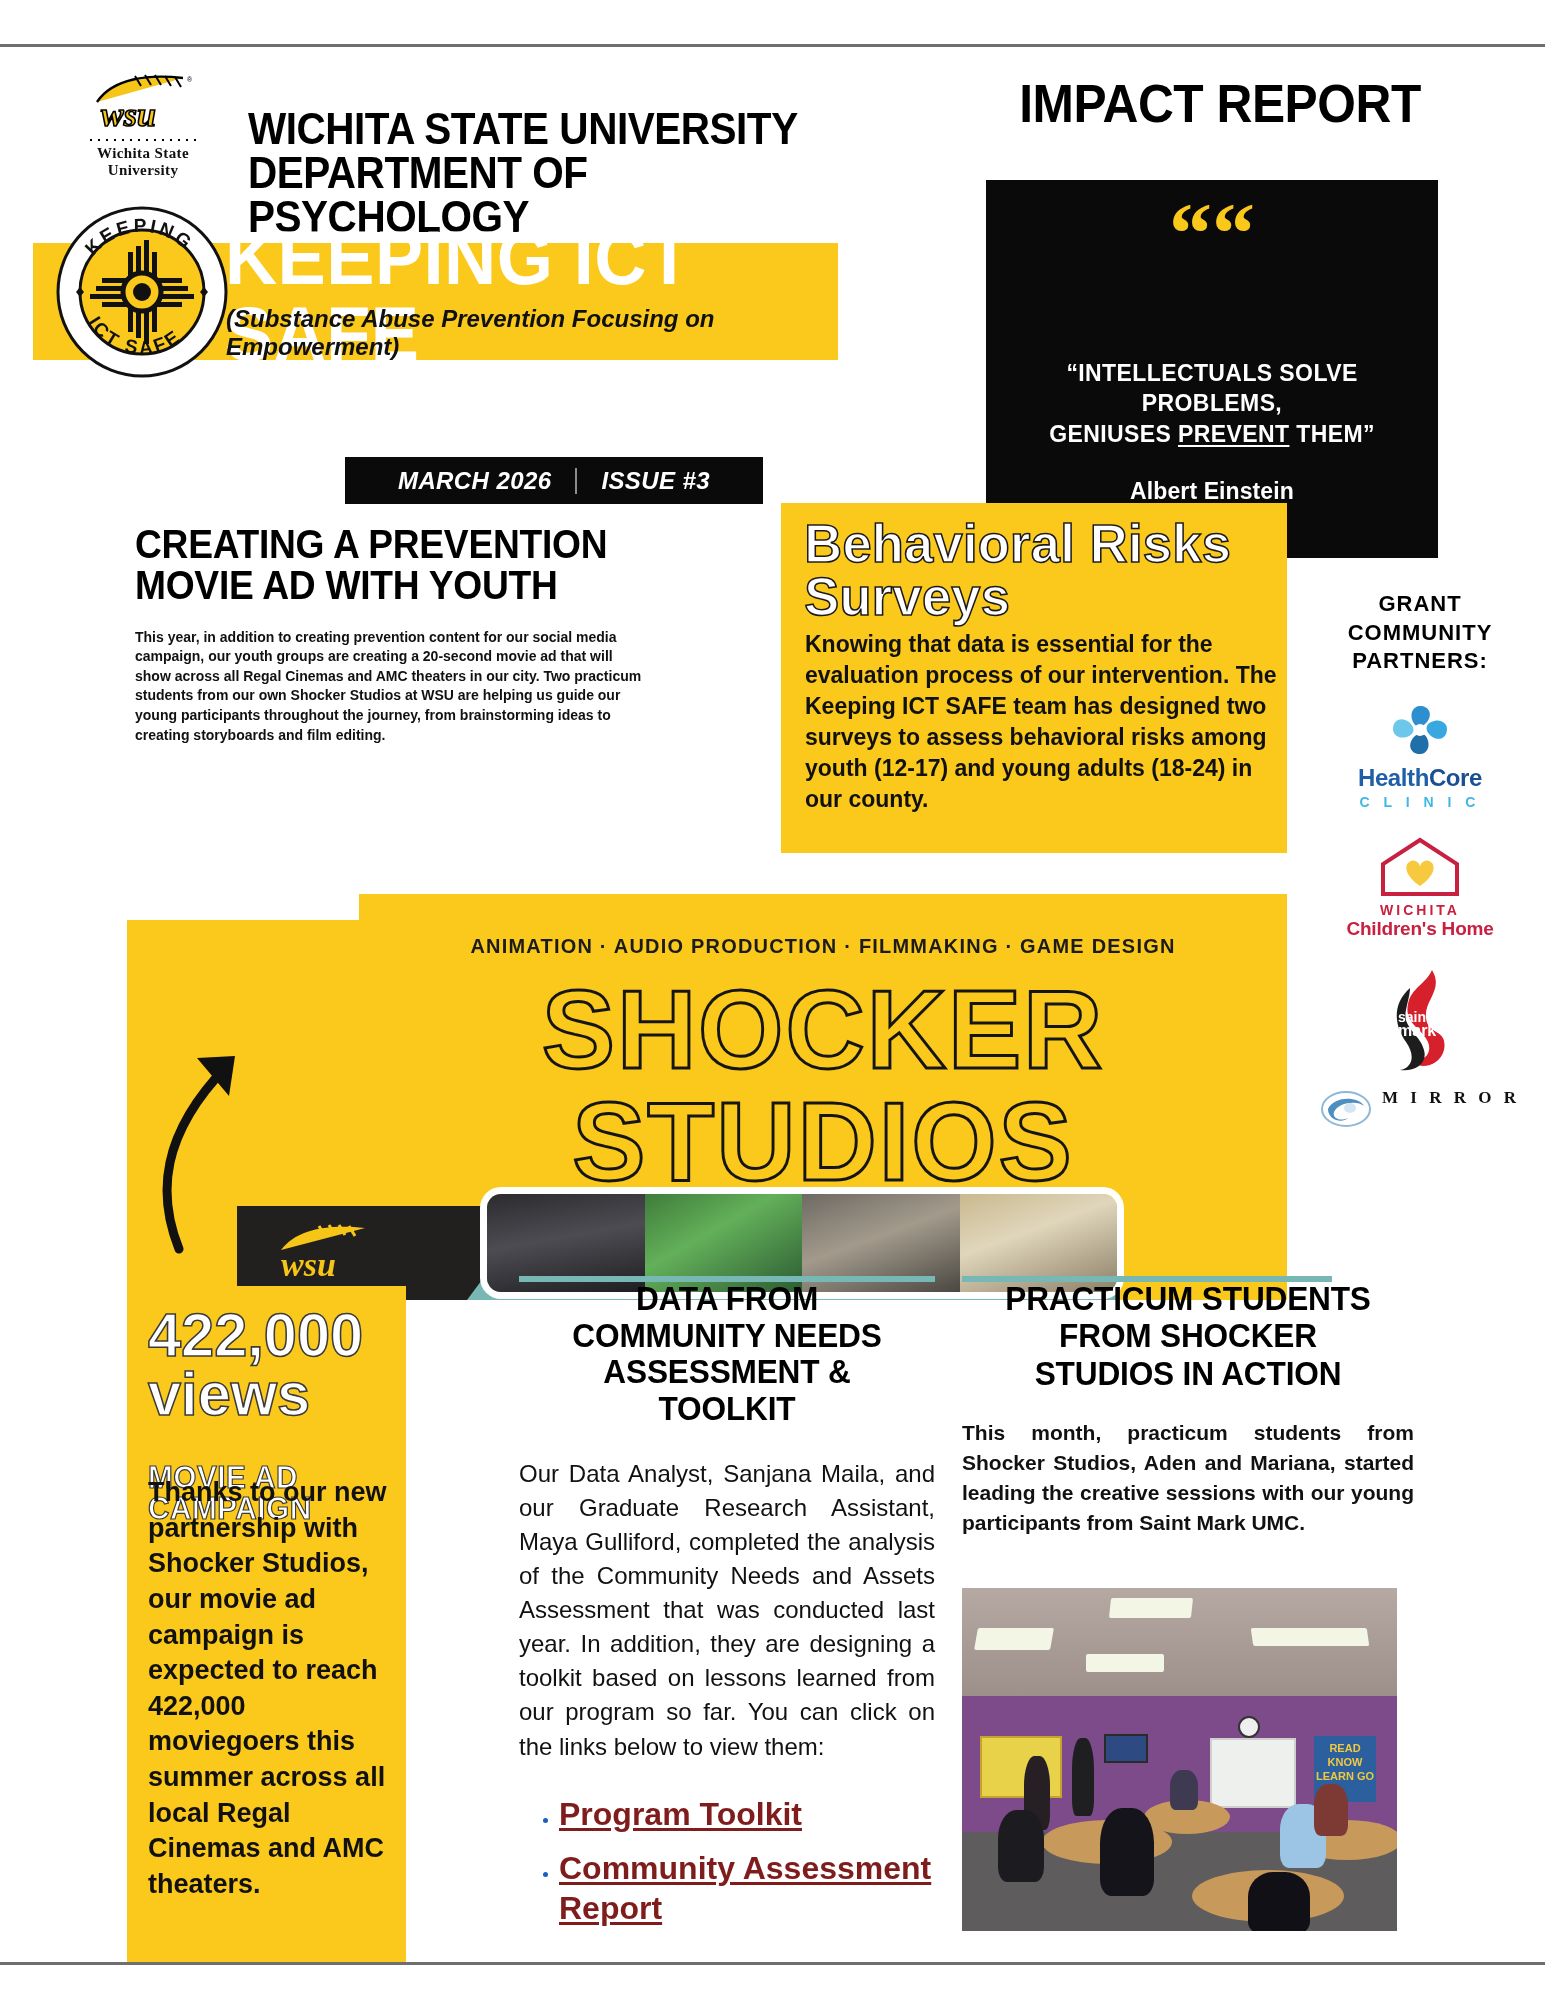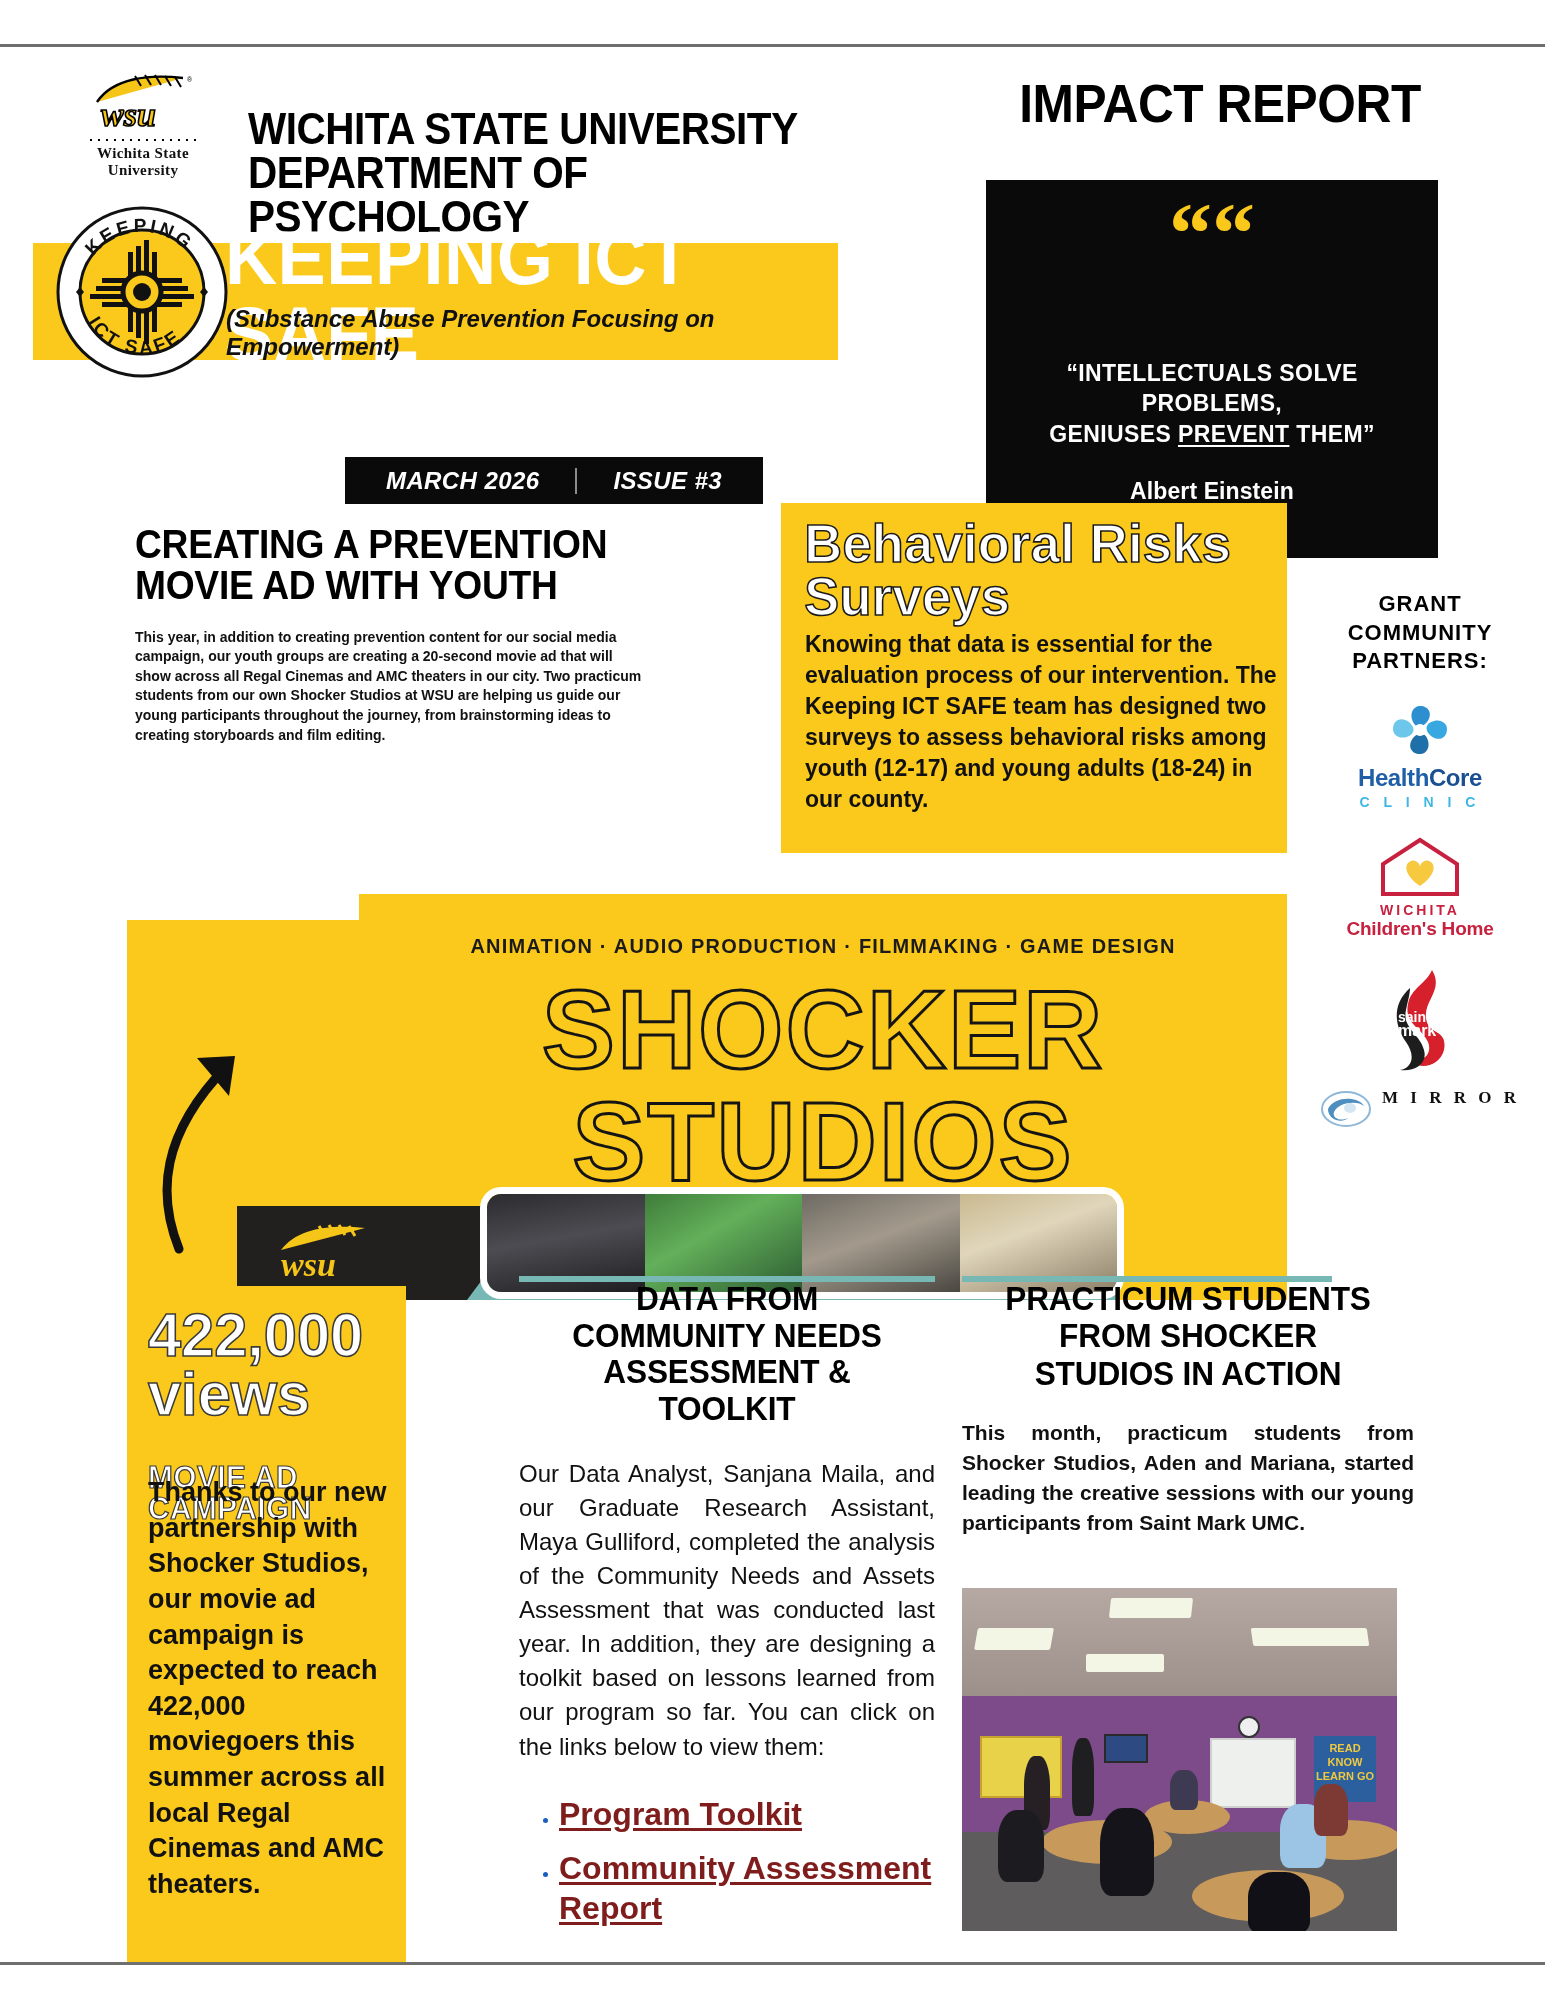--- a/index.html
+++ b/index.html
@@ -51,21 +51,21 @@
   .kics-logo{position:absolute;left:56px;top:206px;width:172px;height:172px;}
   .kics-title{position:absolute;left:225px;top:220px;width:600px;
     font-family:"Liberation Sans Narrow","Liberation Sans",sans-serif;
     font-weight:bold;font-size:76px;line-height:1;color:#ffffff;letter-spacing:.5px;
     transform:scaleX(.95);transform-origin:left top;}
   .kics-sub{position:absolute;left:226px;top:305px;width:600px;
     font-weight:bold;font-style:italic;font-size:24px;color:#111;}
 
   
   .date-bar{position:absolute;left:345px;top:457px;width:418px;height:47px;background:#0a0a0a;
-    display:flex;align-items:center;justify-content:center;gap:36px;}
+    display:flex;align-items:center;justify-content:center;gap:24px;}
   .date-bar span{color:#fff;font-weight:bold;font-style:italic;font-size:24px;letter-spacing:.4px;}
   .date-bar .divider{width:2px;height:26px;background:#8c8c8c;display:inline-block;}
 
   
   .art1{position:absolute;left:135px;top:524px;width:510px;}
   .art1 h2{margin:0;
     font-family:"Liberation Sans Narrow","Liberation Sans",sans-serif;
     font-weight:bold;font-size:40px;line-height:1.02;letter-spacing:-.3px;color:#000;
     transform:scaleX(.93);transform-origin:left top;}
   .art1 p{margin:22px 0 0;font-weight:bold;font-size:14px;line-height:1.40;color:#111;}

